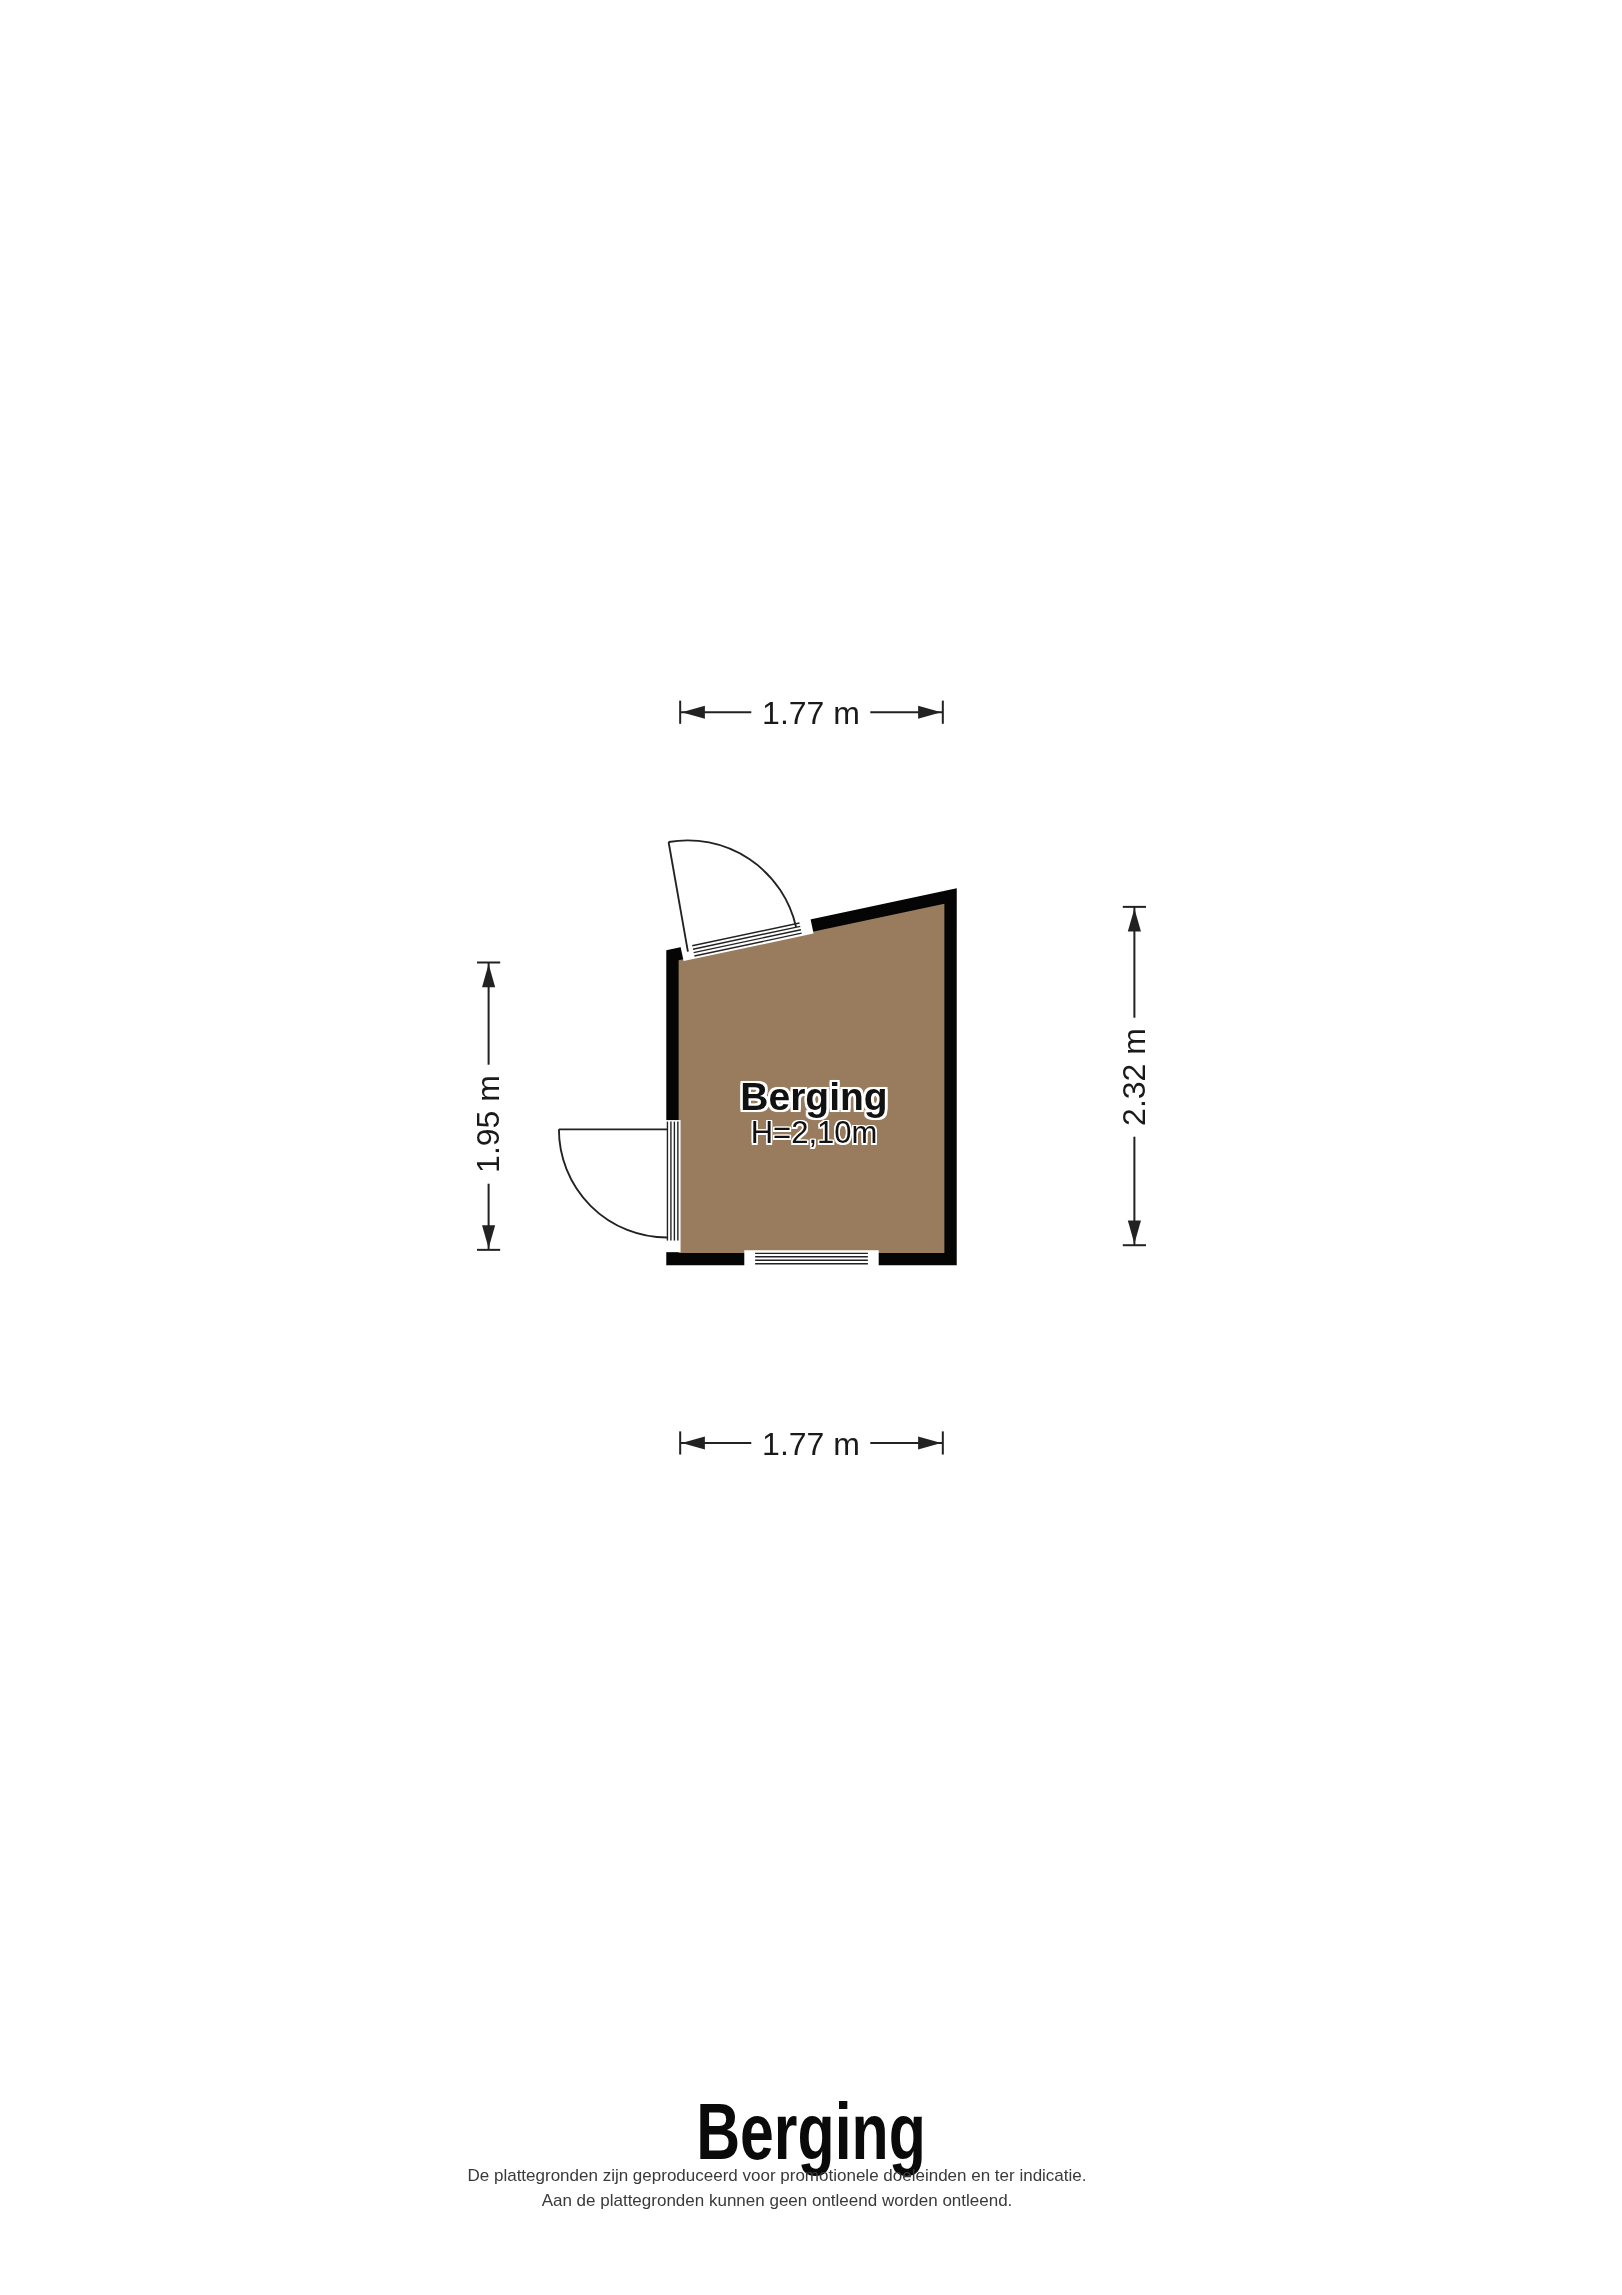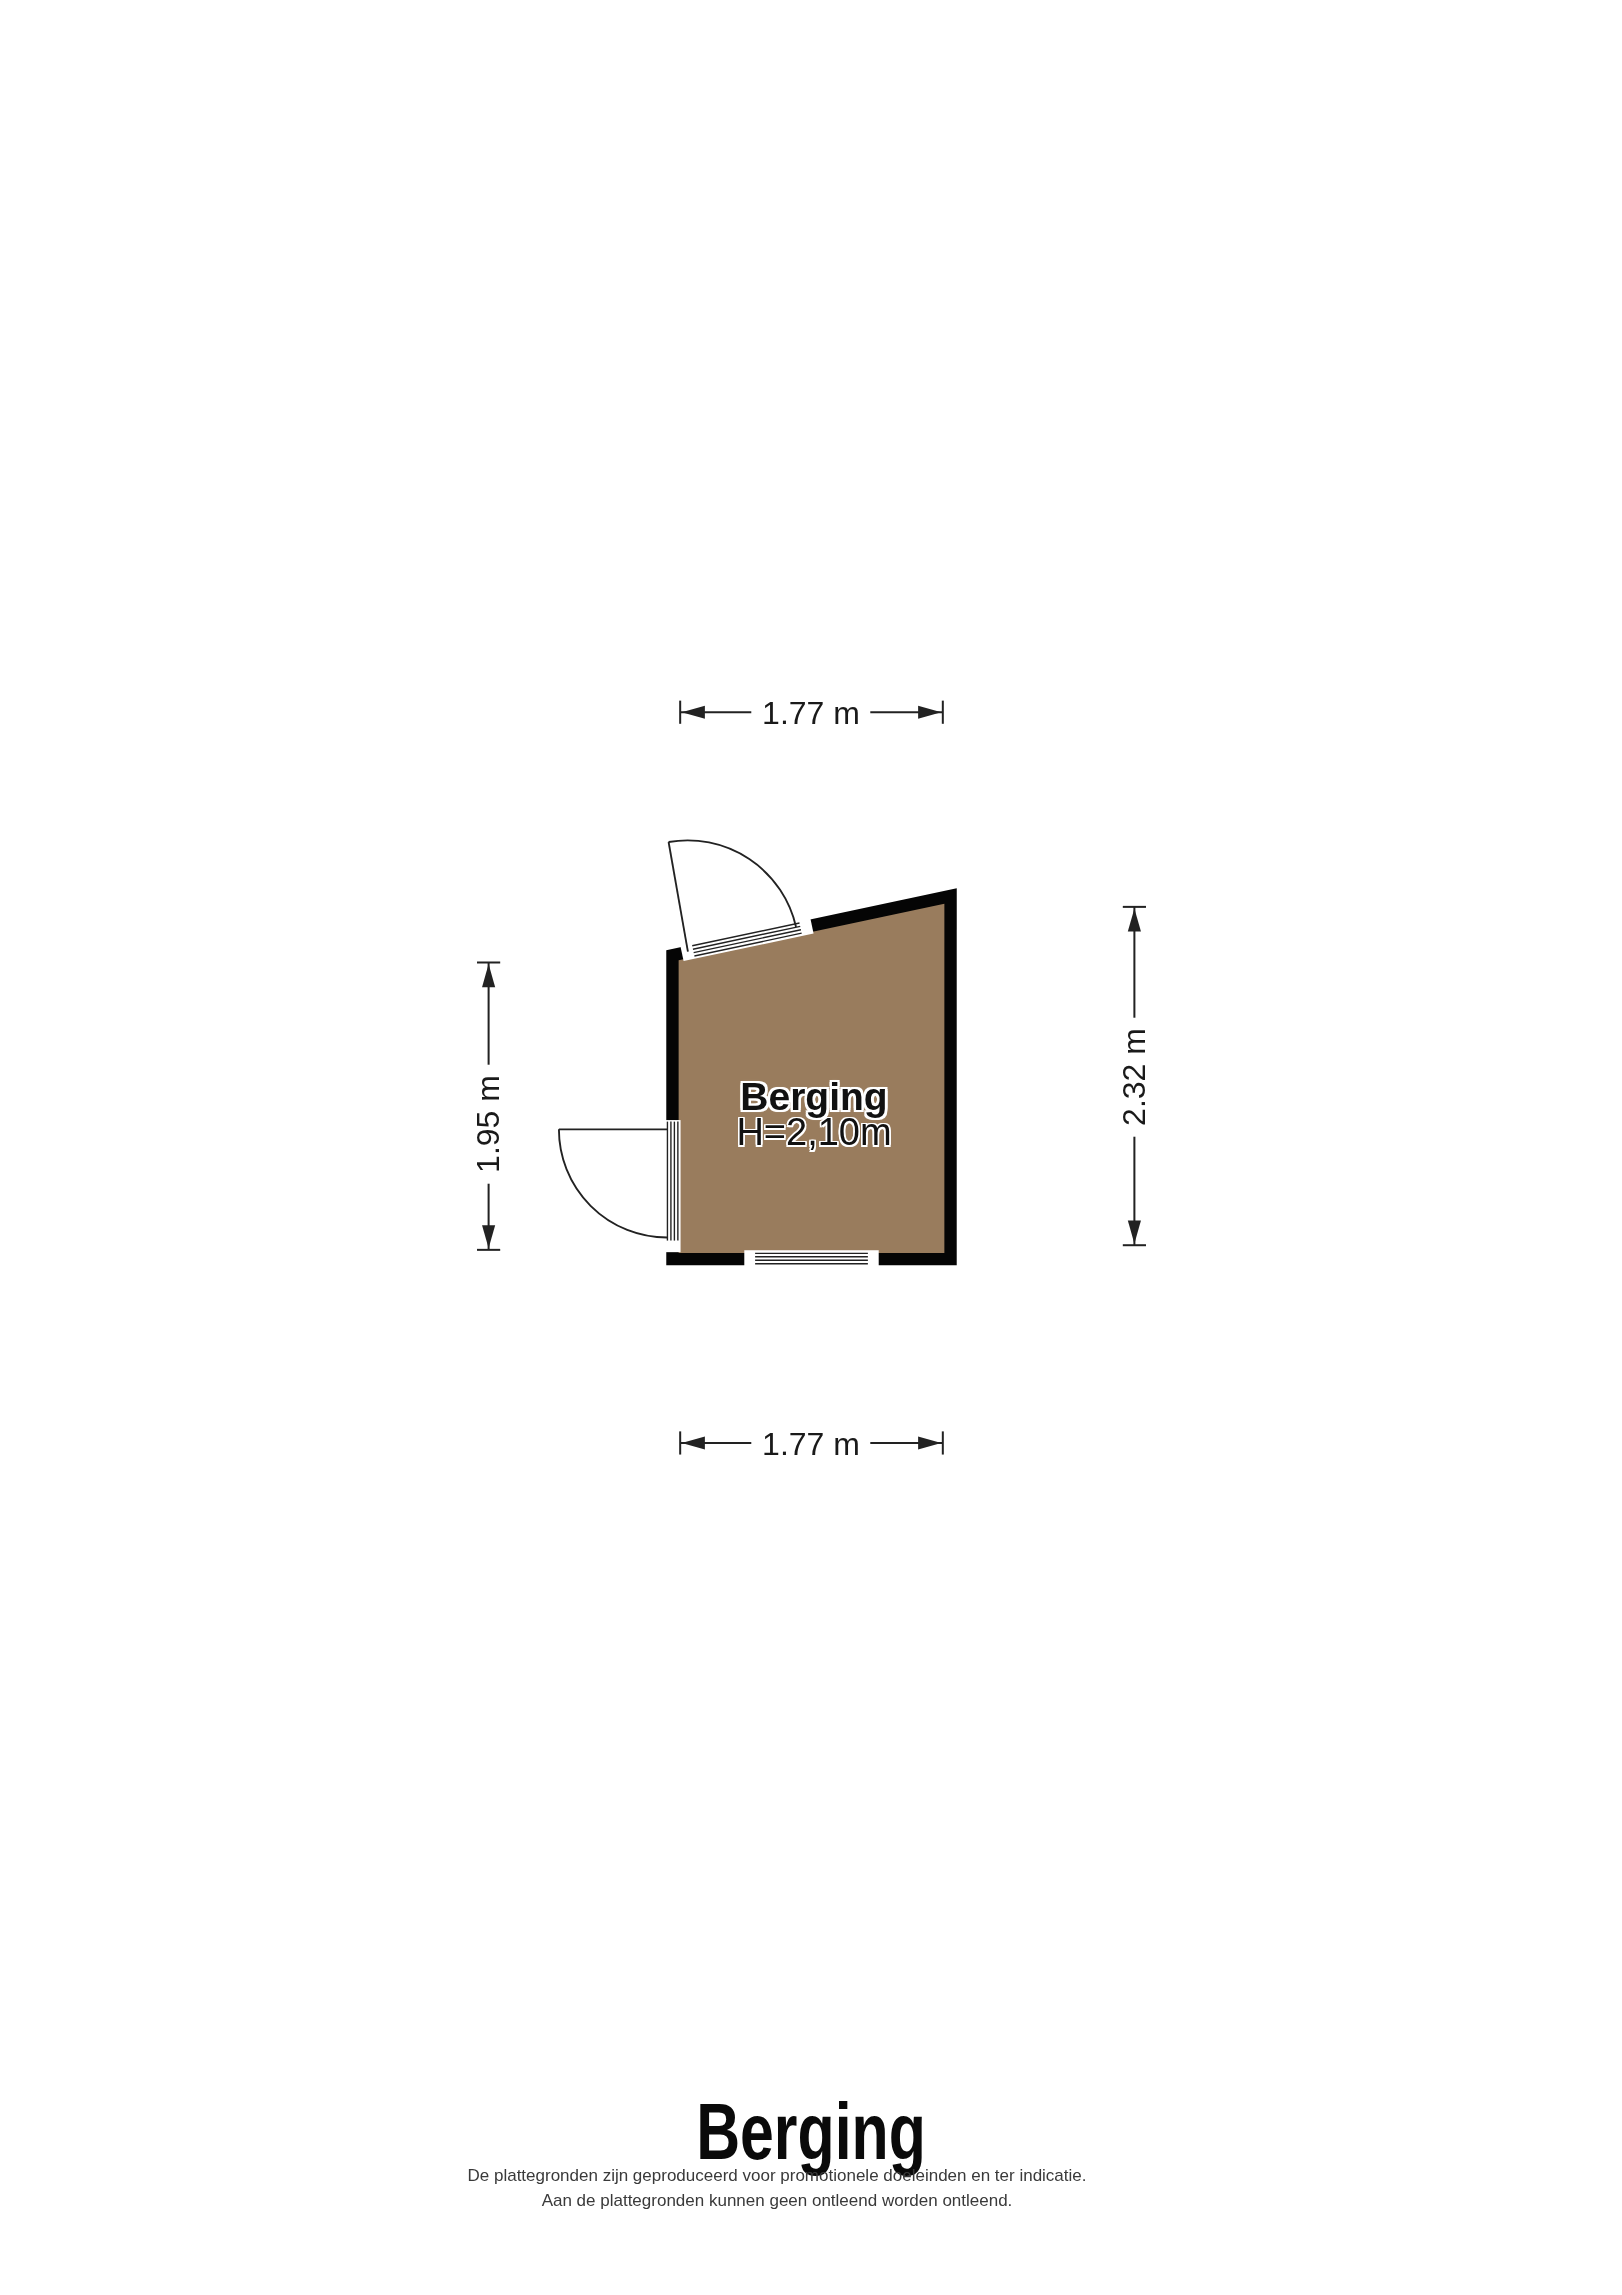--- a/index.html
+++ b/index.html
@@ -31,21 +31,21 @@
     font-weight: bold;
     line-height: 40px;
     transform: translateX(-50%);
     color: #111111;
     text-shadow:
       -2.3px -2.3px 0 #fff, 2.3px -2.3px 0 #fff, -2.3px 2.3px 0 #fff, 2.3px 2.3px 0 #fff,
       0 -2.3px 0 #fff, 0 2.3px 0 #fff, -2.3px 0 0 #fff, 2.3px 0 0 #fff,
       0 0 3.1px #fff;
   }
   .room-height {
-    font-size: 38px;
+    font-size: 31px;
     font-weight: normal;
     line-height: 31px;
     transform: translateX(-50%);
     color: #111111;
     text-shadow:
       -1.5px -1.5px 0 #fff, 1.5px -1.5px 0 #fff, -1.5px 1.5px 0 #fff, 1.5px 1.5px 0 #fff,
       0 -1.5px 0 #fff, 0 1.5px 0 #fff, -1.5px 0 0 #fff, 1.5px 0 0 #fff;
   }
 
   .footer-title {

